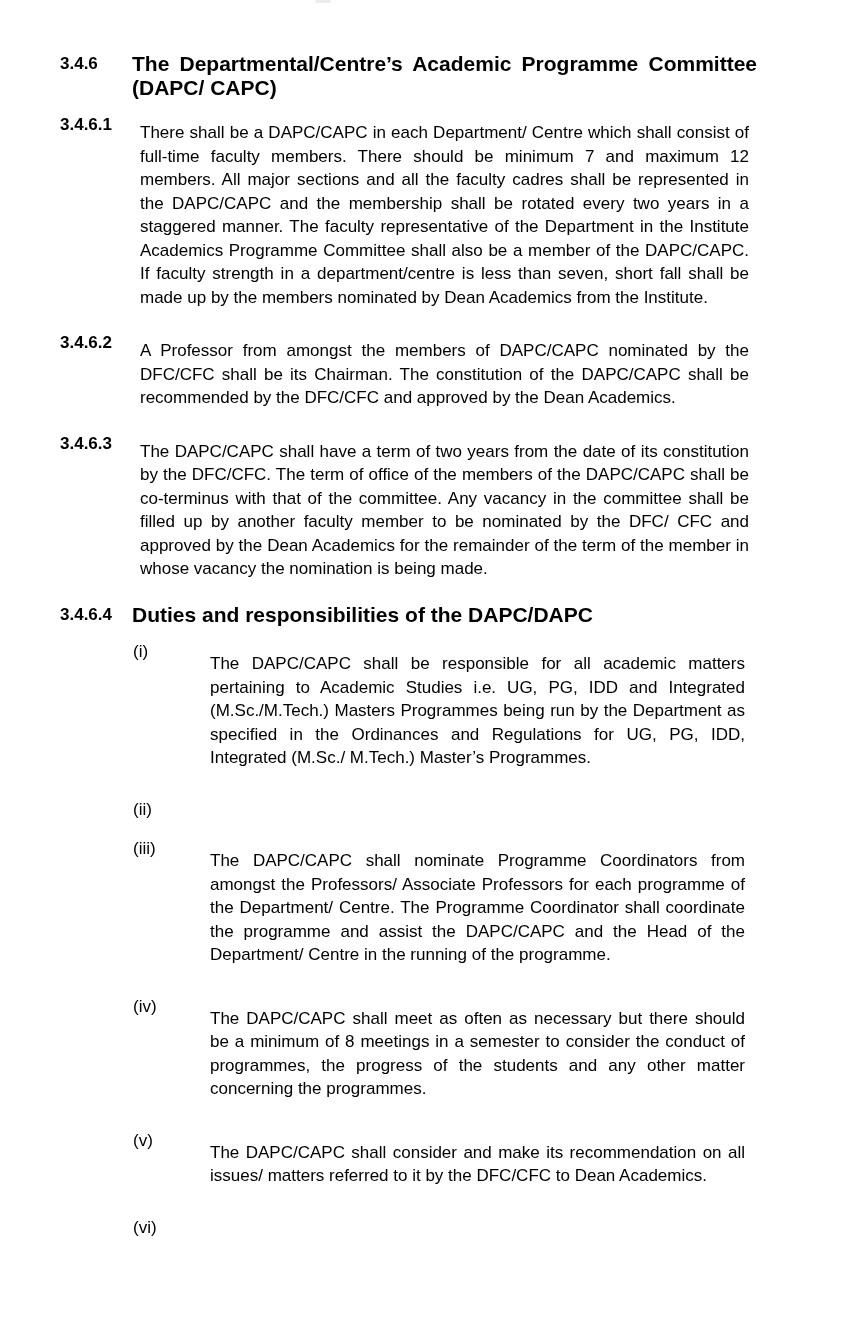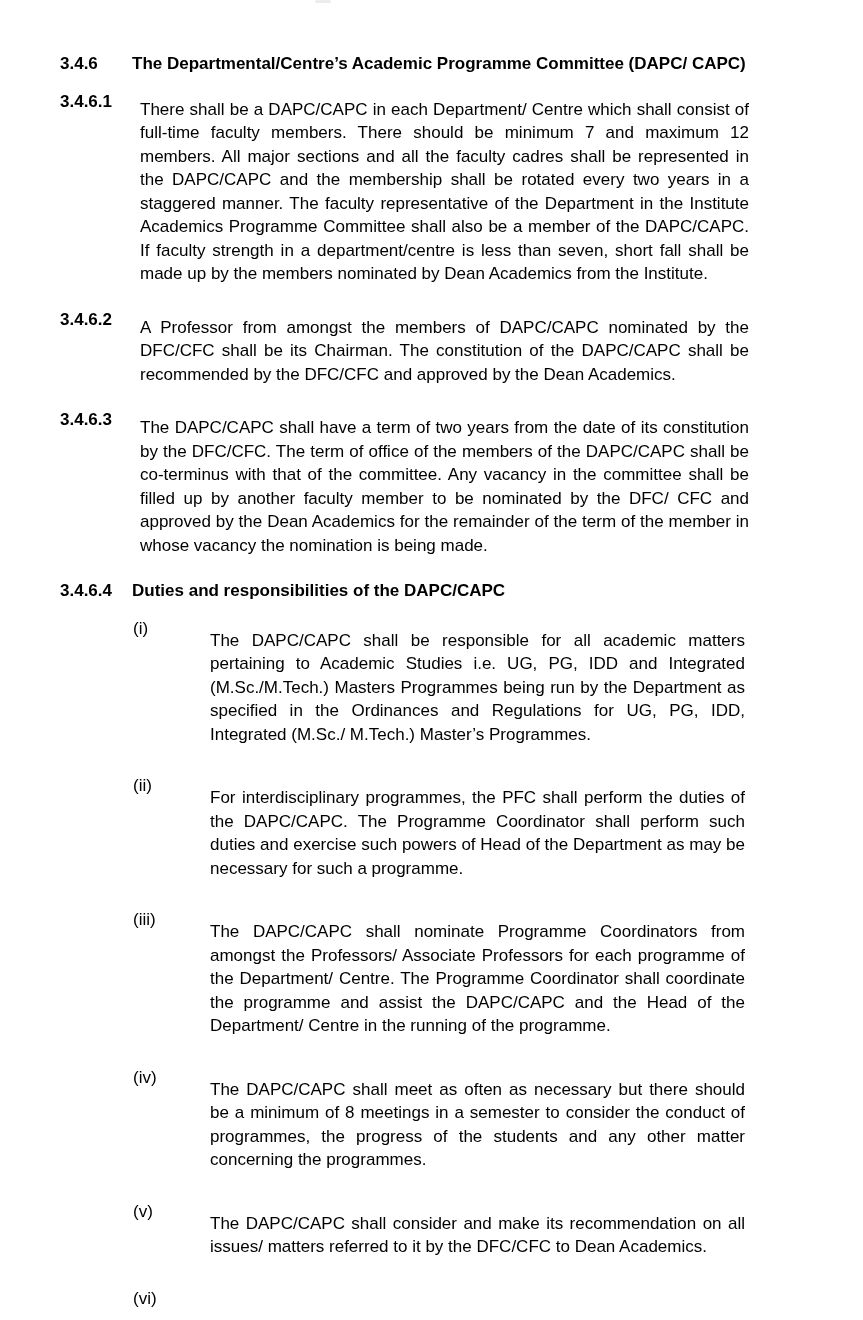--- a/index.html
+++ b/index.html
@@ -37,21 +37,21 @@
     margin: 0 0 14px 0;
   }
   .num {
     flex: 0 0 72px;
     width: 72px;
     font-weight: bold;
   }
   .htxt {
     flex: 1;
     margin: 0;
-    font-size: 17px;
+    font-size: 21px;
     font-weight: bold;
     text-align: justify;
     line-height: 23.5px;
   }
   .ptxt {
     flex: 1;
     margin: 8px;
     text-align: justify;
   }
   .duty {
@@ -92,33 +92,32 @@
       <p class="ptxt">A Professor from amongst the members of DAPC/CAPC nominated by the DFC/CFC shall be its Chairman. The constitution of the DAPC/CAPC shall be recommended by the DFC/CFC and approved by the Dean Academics.</p>
     </section>
 
     <section class="block">
       <span class="num">3.4.6.3</span>
       <p class="ptxt">The DAPC/CAPC shall have a term of two years from the date of its constitution by the DFC/CFC. The term of office of the members of the DAPC/CAPC shall be co-terminus with that of the committee. Any vacancy in the committee shall be filled up by another faculty member to be nominated by the DFC/ CFC and approved by the Dean Academics for the remainder of the term of the member in whose vacancy the nomination is being made.</p>
     </section>
 
     <section class="block">
       <span class="num">3.4.6.4</span>
-      <h2 class="htxt">Duties and responsibilities of the DAPC/CAPC</h2>
+      <h2 class="htxt">Duties and responsibilities of the DAPC/DAPC</h2>
     </section>
 
     <div>
 
       <div class="duty">
         <span class="marker">(i)</span>
         <p class="dtxt">The DAPC/CAPC shall be responsible for all academic matters pertaining to Academic Studies i.e. UG, PG, IDD and Integrated (M.Sc./M.Tech.) Masters Programmes being run by the Department as specified in the Ordinances and Regulations for UG, PG, IDD, Integrated  (M.Sc./ M.Tech.) Master’s Programmes.</p>
       </div>
 
       <div class="duty">
         <span class="marker">(ii)</span>
-        <p class="dtxt">For interdisciplinary programmes, the PFC shall perform the duties of the DAPC/CAPC. The Programme Coordinator shall perform such duties and exercise such powers of Head of the Department as may be necessary for such a programme.</p>
       </div>
 
       <div class="duty">
         <span class="marker">(iii)</span>
         <p class="dtxt">The DAPC/CAPC shall nominate Programme Coordinators from amongst the Professors/ Associate Professors for each programme of the Department/ Centre. The Programme Coordinator shall coordinate the programme and assist the DAPC/CAPC and the Head of the Department/ Centre in the running of the programme.</p>
       </div>
 
       <div class="duty">
         <span class="marker">(iv)</span>
         <p class="dtxt">The DAPC/CAPC shall meet as often as necessary but there should be a minimum of 8 meetings in a semester to consider the conduct of programmes, the progress of the students and any other matter concerning the programmes.</p>

